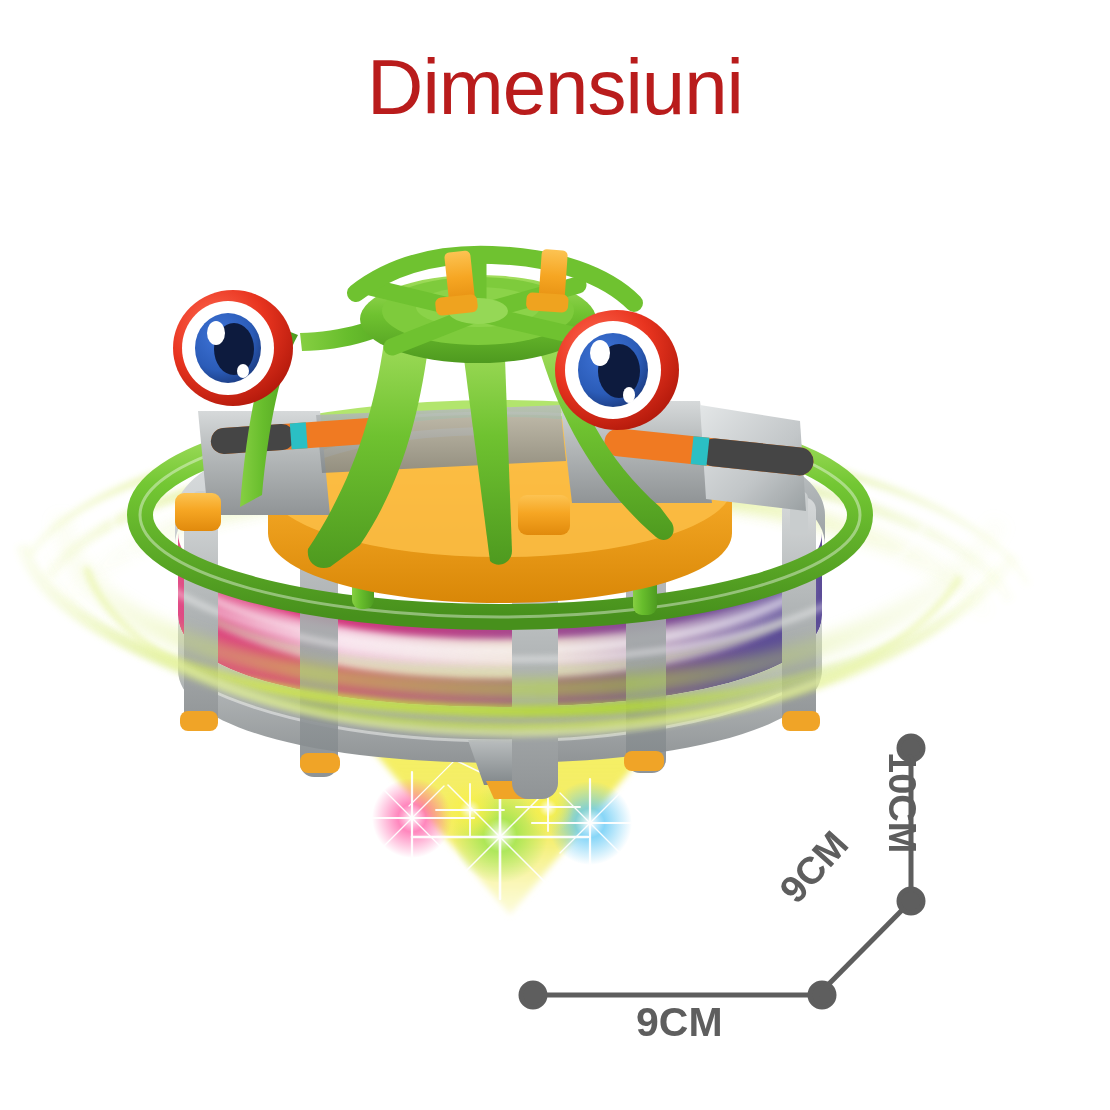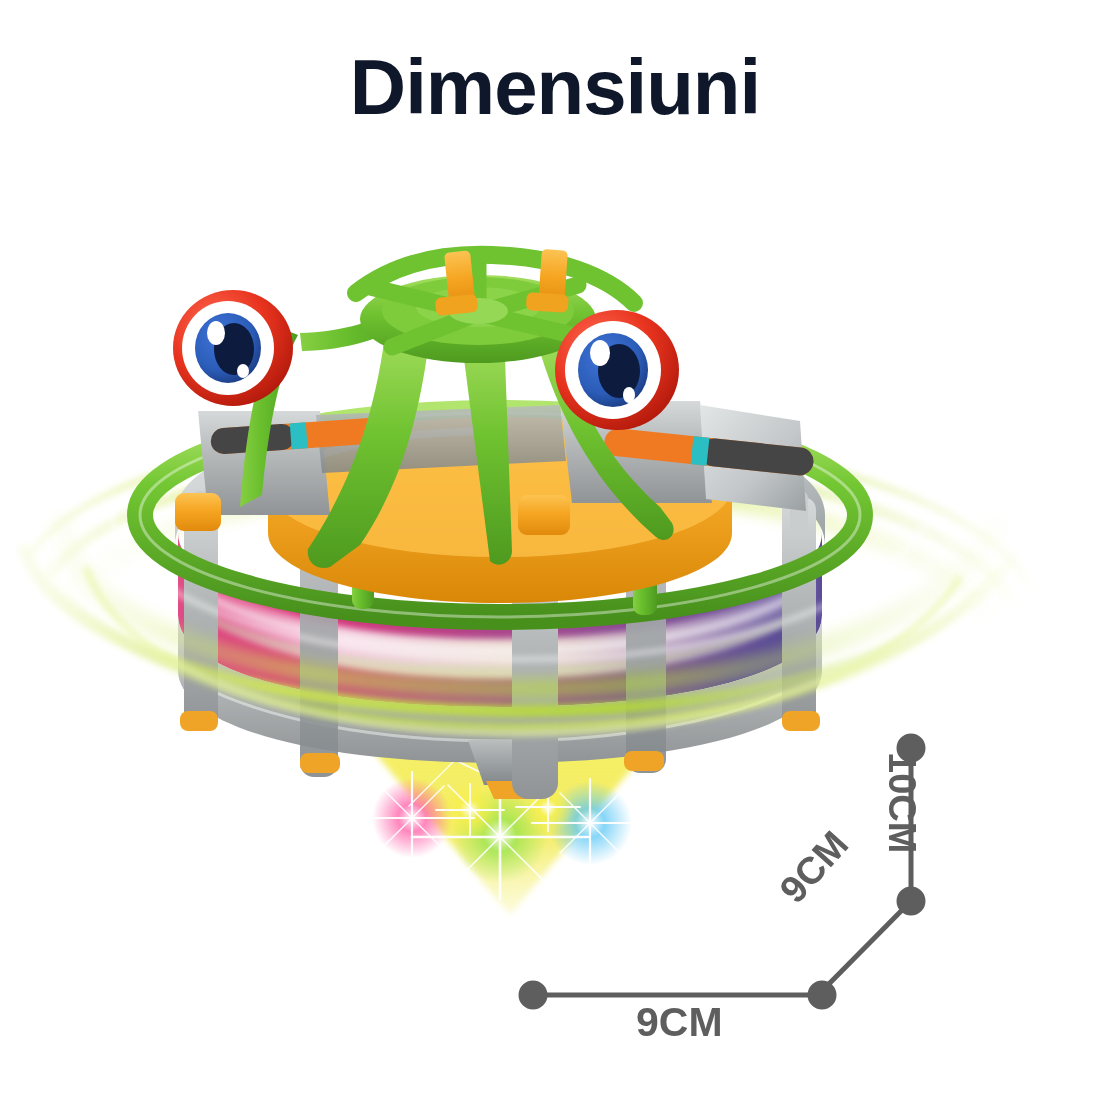--- a/index.html
+++ b/index.html
@@ -20,22 +20,22 @@
   }
 
   
   #page-title {
     position: absolute;
     top: 48px;
     left: 0;
     width: 1110px;
     text-align: center;
     font-size: 78px;
-    font-weight: bold;
-    color: #0f172a;
+    font-weight: normal;
+    color: #b91c1c;
     letter-spacing: -1px;
     line-height: 1;
     font-family: "Liberation Sans", sans-serif;
   }
 
   
   #product-stage {
     position: absolute;
     left: 0;
     top: 215px;

